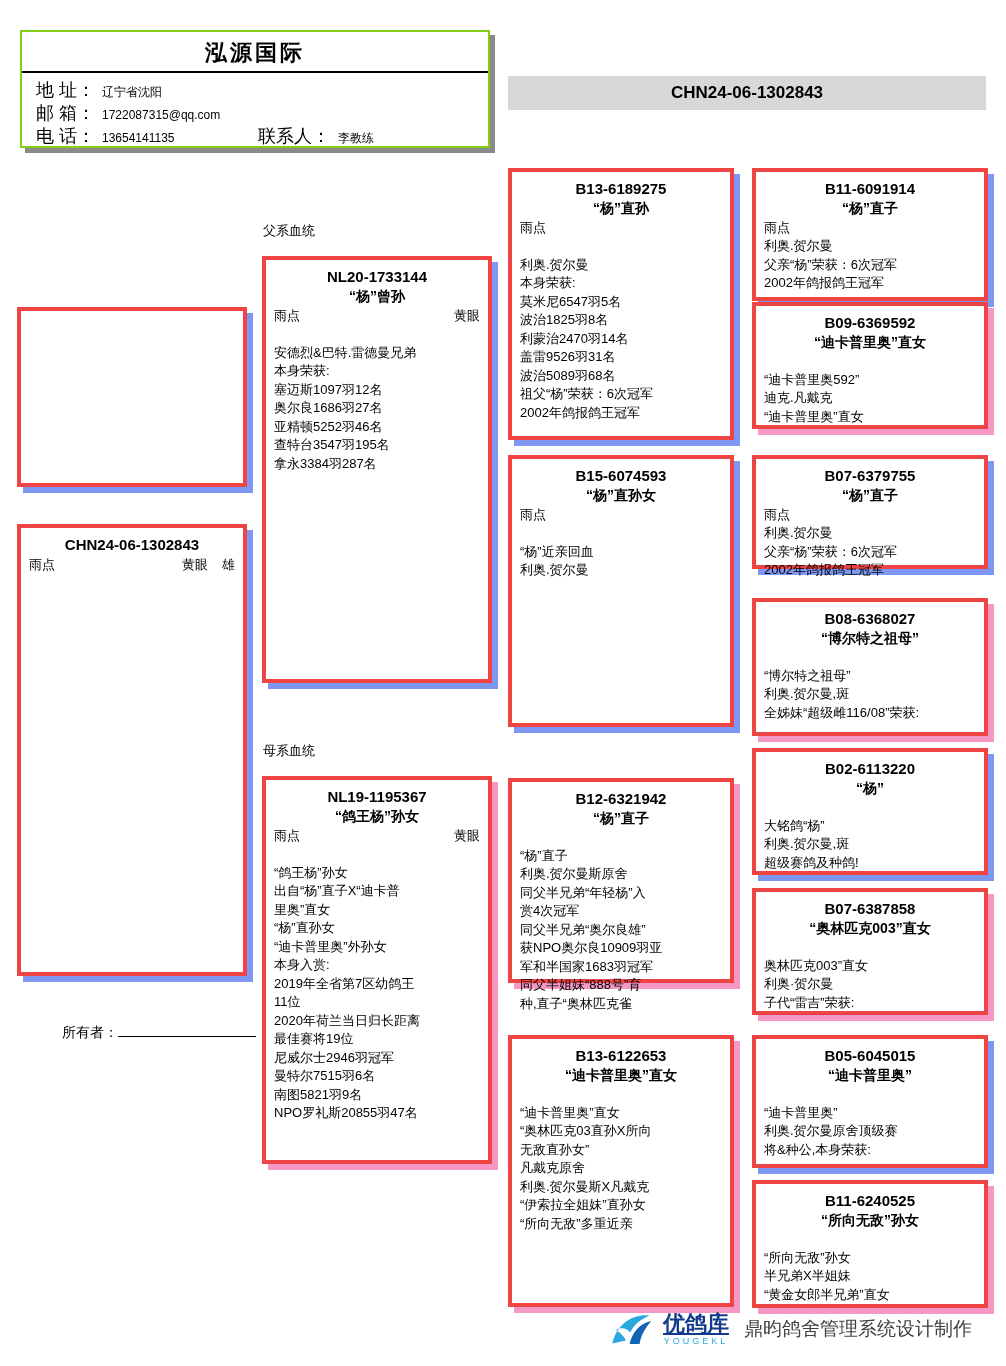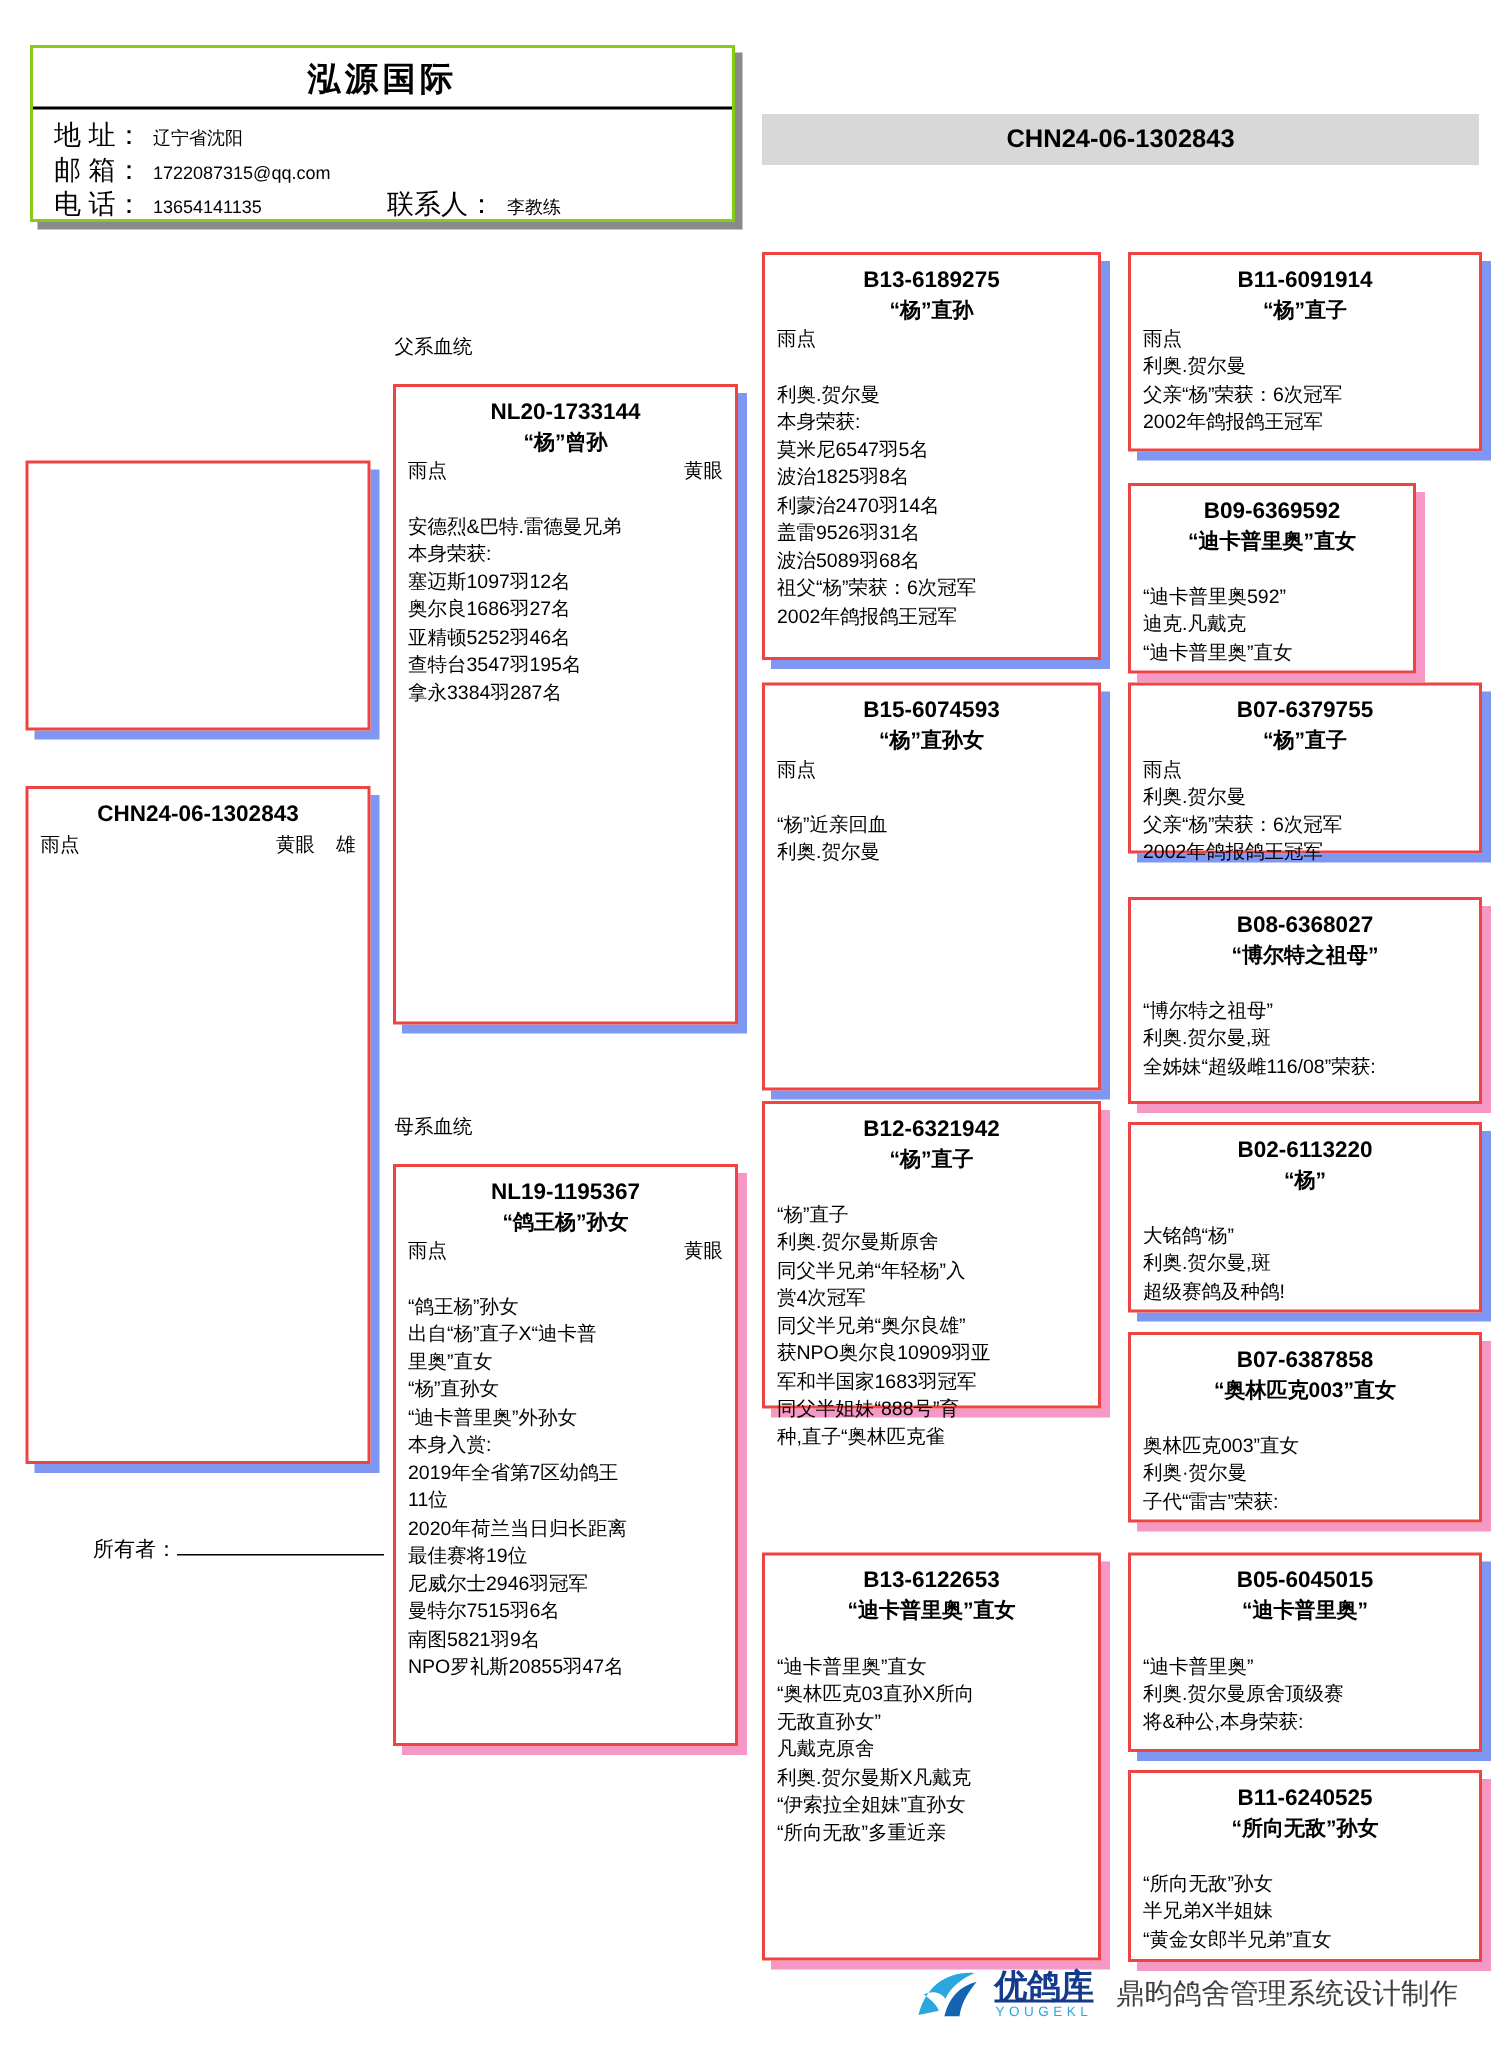--- a/index.html
+++ b/index.html
@@ -3,21 +3,21 @@
 <meta charset="utf-8">
 <style>
   * { margin:0; padding:0; box-sizing:border-box; }
   html,body { background:#fff; }
   body {
     width:1006px; height:1366px; position:relative;
     font-family:"Liberation Sans","DejaVu Sans",sans-serif;
     color:#000; overflow:hidden;
   }
   .pbox {
-    position:absolute; background:#fff; border:2px solid #ef4444;
+    position:absolute; background:#fff; border:4px solid #ef4444;
     padding:7px 8px 6px;
   }
   .pbox.sire { box-shadow:6px 6px 0 var(--sire-shadow,#7e97f2); }
   .pbox.dam  { box-shadow:6px 6px 0 var(--dam-shadow,#f598c6); }
   .ring  { font-weight:bold; font-size:15px; text-align:center; line-height:20px; }
   .pname { font-weight:bold; font-size:14px; text-align:center; line-height:19px; }
   .traits { display:flex; justify-content:space-between; font-size:13px; line-height:19px; }
   .traits .right { display:flex; gap:14px; }
   .lines { font-size:13px; line-height:18.5px; white-space:pre-line; }
 
@@ -165,21 +165,21 @@
     <div class="ring">B15-6074593</div>
     <div class="pname">“杨”直孙女</div>
     <div class="traits">
       <span>雨点</span>
     </div>
     <div class="lines">
 “杨”近亲回血
 利奥.贺尔曼</div>
   </div>
 
-  <div class="pbox dam" style="left:508px;top:734px;width:226px;height:205px">
+  <div class="pbox dam" style="left:508px;top:778px;width:226px;height:205px">
     <div class="ring">B12-6321942</div>
     <div class="pname">“杨”直子</div>
     <div class="lines">
 “杨”直子
 利奥.贺尔曼斯原舍
 同父半兄弟“年轻杨”入
 赏4次冠军
 同父半兄弟“奥尔良雄”
 获NPO奥尔良10909羽亚
 军和半国家1683羽冠军
@@ -204,21 +204,21 @@
     <div class="ring">B11-6091914</div>
     <div class="pname">“杨”直子</div>
     <div class="traits">
       <span>雨点</span>
     </div>
     <div class="lines">利奥.贺尔曼
 父亲“杨”荣获：6次冠军
 2002年鸽报鸽王冠军</div>
   </div>
 
-  <div class="pbox dam" style="left:752px;top:322px;width:192px;height:127px">
+  <div class="pbox dam" style="left:752px;top:302px;width:236px;height:127px">
     <div class="ring">B09-6369592</div>
     <div class="pname">“迪卡普里奥”直女</div>
     <div class="lines">
 “迪卡普里奥592”
 迪克.凡戴克
 “迪卡普里奥”直女</div>
   </div>
 
   <div class="pbox sire" style="left:752px;top:455px;width:236px;height:114px">
     <div class="ring">B07-6379755</div>

